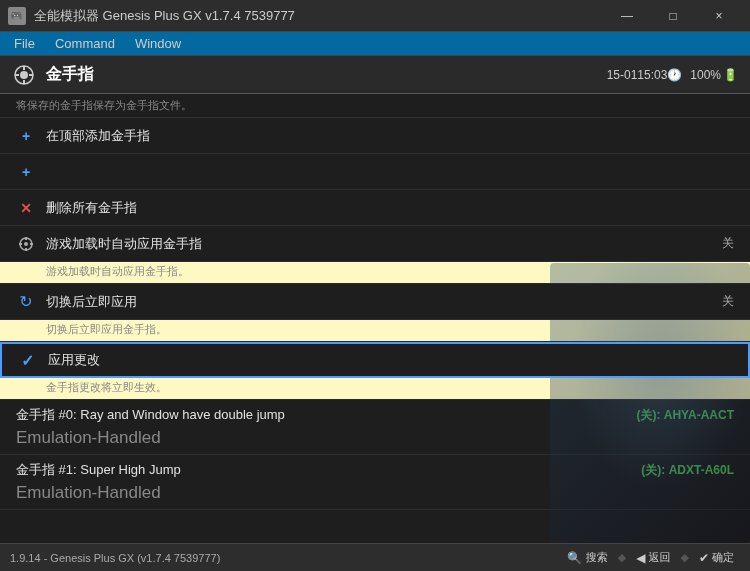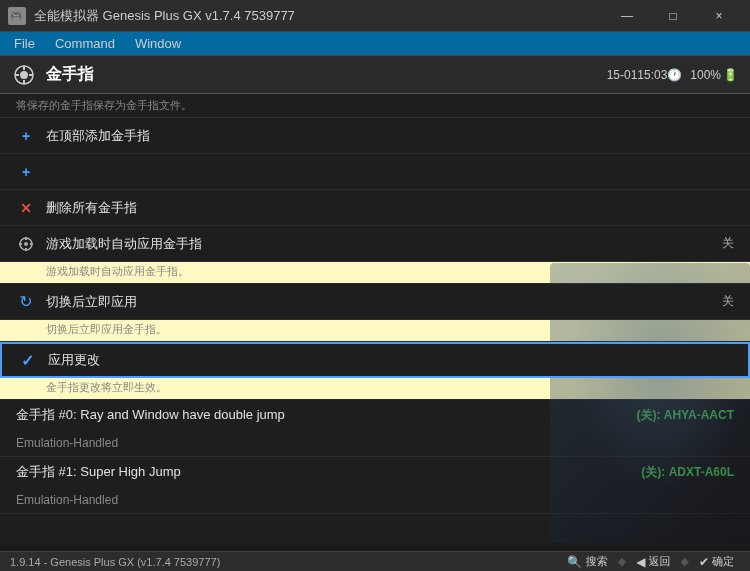--- a/index.html
+++ b/index.html
@@ -205,31 +205,31 @@
       color: #e0e0e0;
       font-size: 13px;
     }
     .cheat-code {
       color: #4fc85a;
       font-size: 12px;
       font-weight: bold;
     }
     .cheat-sub {
       color: #888;
-      font-size: 12px;
-      margin-top: 12px;
+      font-size: 17px;
+      margin-top: 4px;
     }
 
     
     .status-bar {
       position: absolute;
       bottom: 0;
       left: 0;
       right: 0;
-      height: 20px;
+      height: 28px;
       background: #2d2d2d;
       display: flex;
       align-items: center;
       padding: 0 10px;
       border-top: 1px solid #444;
     }
     .status-left {
       color: #aaa;
       font-size: 11px;
       flex: 1;

